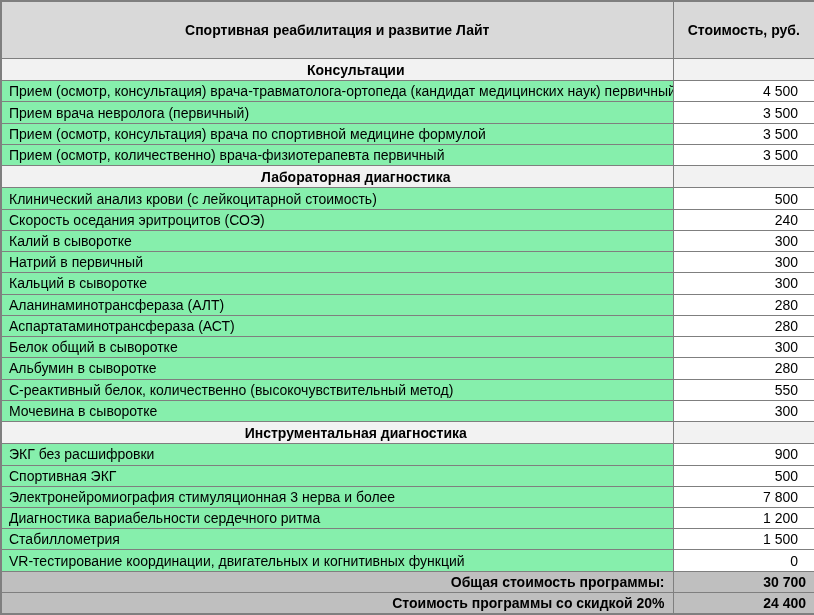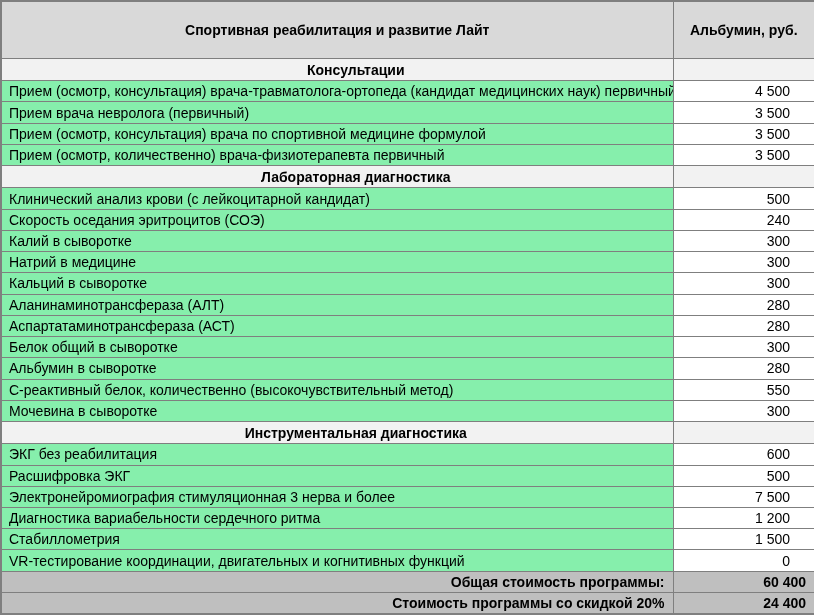--- a/index.html
+++ b/index.html
@@ -33,21 +33,21 @@
   }
   tr.section { height: 21px; }
   tr.section td {
     background: #f2f2f2;
     font-weight: bold;
     text-align: center;
     padding-left: 43px;
   }
   tr.data { height: 20px; }
   tr.data td.name { background: #86efac; text-align: left; padding-left: 7px; }
-  tr.data td.price { background: #ffffff; text-align: right; padding-right: 24px; }
+  tr.data td.price { background: #ffffff; text-align: right; padding-right: 16px; }
   tr.foot { height: 20px; margin-top: 17px; }
   tr.foot td {
     background: #bfbfbf;
     font-weight: bold;
     text-align: right;
     padding-right: 8px;
   }
 </style>
 </head>
 <body>
@@ -55,21 +55,21 @@
 <div class="page">
   <table class="price-table">
     <colgroup>
       <col style="width:672px">
       <col style="width:142px">
     </colgroup>
 
     <tbody>
         <tr class="hdr">
       <td>Спортивная реабилитация и развитие Лайт</td>
-      <td>Альбумин, руб.</td>
+      <td>Стоимость, руб.</td>
     </tr>
 
     <tr class="section">
       <td>Консультации</td>
       <td></td>
     </tr>
     <tr class="data">
       <td class="name">Прием (осмотр, консультация) врача-травматолога-ортопеда (кандидат медицинских наук) первичный</td>
       <td class="price">4 500</td>
     </tr>
@@ -84,33 +84,33 @@
     <tr class="data">
       <td class="name">Прием (осмотр, количественно) врача-физиотерапевта первичный</td>
       <td class="price">3 500</td>
     </tr>
 
     <tr class="section">
       <td>Лабораторная диагностика</td>
       <td></td>
     </tr>
     <tr class="data">
-      <td class="name">Клинический анализ крови (с лейкоцитарной кандидат)</td>
+      <td class="name">Клинический анализ крови (с лейкоцитарной стоимость)</td>
       <td class="price">500</td>
     </tr>
     <tr class="data">
       <td class="name">Скорость оседания эритроцитов (СОЭ)</td>
       <td class="price">240</td>
     </tr>
     <tr class="data">
       <td class="name">Калий в сыворотке</td>
       <td class="price">300</td>
     </tr>
     <tr class="data">
-      <td class="name">Натрий в медицине</td>
+      <td class="name">Натрий в первичный</td>
       <td class="price">300</td>
     </tr>
     <tr class="data">
       <td class="name">Кальций в сыворотке</td>
       <td class="price">300</td>
     </tr>
     <tr class="data">
       <td class="name">Аланинаминотрансфераза (АЛТ)</td>
       <td class="price">280</td>
     </tr>
@@ -133,47 +133,47 @@
     <tr class="data">
       <td class="name">Мочевина в сыворотке</td>
       <td class="price">300</td>
     </tr>
 
     <tr class="section">
       <td>Инструментальная диагностика</td>
       <td></td>
     </tr>
     <tr class="data">
-      <td class="name">ЭКГ без реабилитация</td>
-      <td class="price">600</td>
+      <td class="name">ЭКГ без расшифровки</td>
+      <td class="price">900</td>
     </tr>
     <tr class="data">
-      <td class="name">Расшифровка ЭКГ</td>
+      <td class="name">Спортивная ЭКГ</td>
       <td class="price">500</td>
     </tr>
     <tr class="data">
       <td class="name">Электронейромиография стимуляционная 3 нерва и более</td>
-      <td class="price">7 500</td>
+      <td class="price">7 800</td>
     </tr>
     <tr class="data">
       <td class="name">Диагностика вариабельности сердечного ритма</td>
       <td class="price">1 200</td>
     </tr>
     <tr class="data">
       <td class="name">Стабиллометрия</td>
       <td class="price">1 500</td>
     </tr>
     <tr class="data">
       <td class="name">VR-тестирование координации, двигательных и когнитивных функций</td>
       <td class="price">0</td>
     </tr>
 
     <tr class="foot">
       <td>Общая стоимость программы:</td>
-      <td>60 400</td>
+      <td>30 700</td>
     </tr>
     <tr class="foot">
       <td>Стоимость программы со скидкой 20%</td>
       <td>24 400</td>
     </tr>
   </tbody>
     </table>
 </div>
 
 </body></html>

